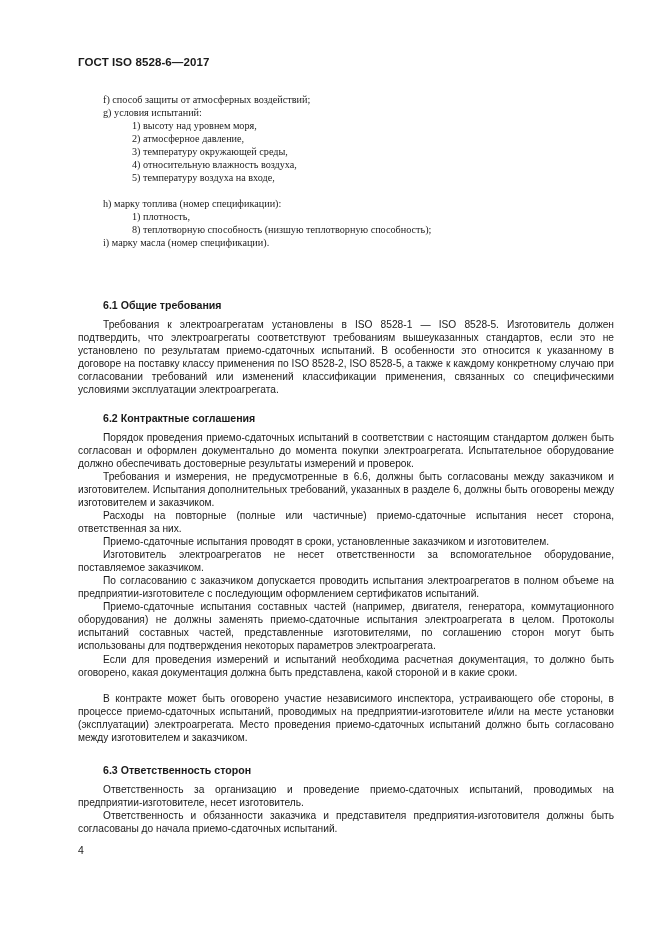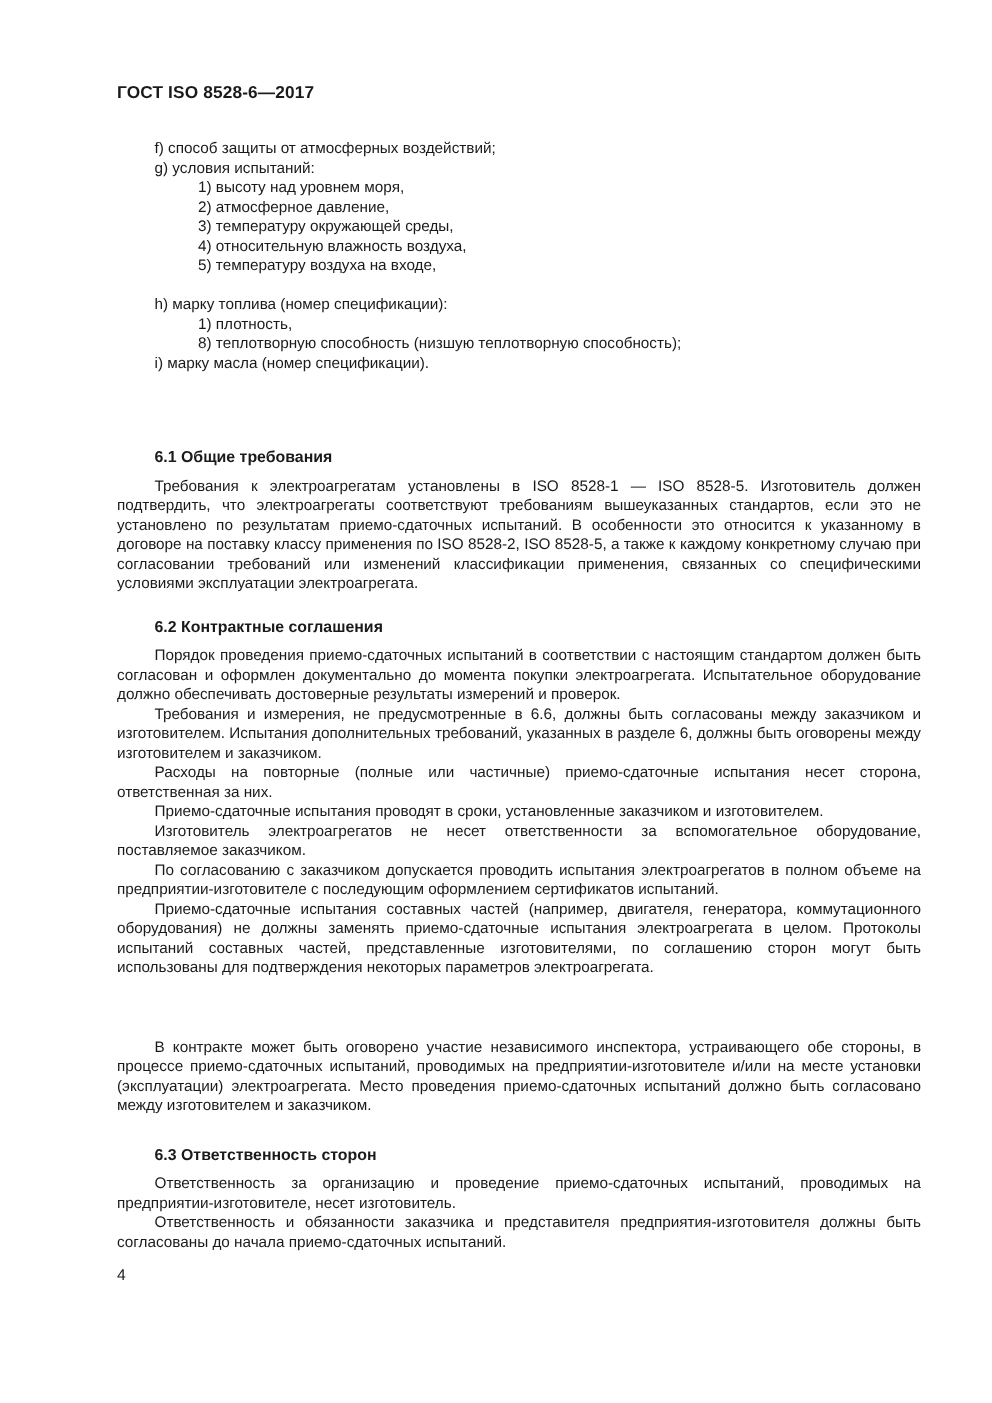--- a/index.html
+++ b/index.html
@@ -5,21 +5,21 @@
   html, body { margin: 0; padding: 0; background: #ffffff; }
   body {
     width: 661px; height: 935px; position: relative; overflow: hidden;
     font-family: "Liberation Sans", sans-serif; color: #1a1a1a;
   }
   .page { position: absolute; left: 0; top: 0; width: 661px; height: 935px; }
   .header {
     position: absolute; left: 78px; top: 56px;
     font-weight: bold; font-size: 11.5px; letter-spacing: 0.1px;
   }
-  .line { position: absolute; font-size: 10.2px; line-height: 13px; white-space: nowrap; }
+  .line { position: absolute; font-size: 10.2px; line-height: 13px; white-space: nowrap; font-family: Liberation Serif, serif; }
   .l1 { left: 103px; }
   .l2 { left: 132px; }
   .h1 { position: absolute; left: 103px; font-weight: bold; font-size: 13px; }
   .h2 { position: absolute; left: 103px; font-weight: bold; font-size: 10.6px; }
   .para {
     position: absolute; left: 78px; width: 536px;
     font-size: 10.2px; line-height: 13.1px; text-align: justify;
     text-indent: 25px; margin: 0;
   }
   .pagenum { position: absolute; left: 78px; top: 844px; font-size: 10.5px; }
@@ -47,20 +47,21 @@
   <p class="para" style="top:318px">Требования к электроагрегатам установлены в ISO 8528-1 — ISO 8528-5. Изготовитель должен подтвердить, что электроагрегаты соответствуют требованиям вышеуказанных стандартов, если это не установлено по результатам приемо-сдаточных испытаний. В особенности это относится к указанному в договоре на поставку классу применения по ISO 8528-2, ISO 8528-5, а также к каждому конкретному случаю при согласовании требований или изменений классификации применения, связанных со специфическими условиями эксплуатации электроагрегата.</p>
 
   <div class="h2" style="top:412px">6.2 Контрактные соглашения</div>
   <p class="para" style="top:431px">Порядок проведения приемо-сдаточных испытаний в соответствии с настоящим стандартом должен быть согласован и оформлен документально до момента покупки электроагрегата. Испытательное оборудование должно обеспечивать достоверные результаты измерений и проверок.</p>
   <p class="para" style="top:470px">Требования и измерения, не предусмотренные в 6.6, должны быть согласованы между заказчиком и изготовителем. Испытания дополнительных требований, указанных в разделе 6, должны быть оговорены между изготовителем и заказчиком.</p>
   <p class="para" style="top:509px">Расходы на повторные (полные или частичные) приемо-сдаточные испытания несет сторона, ответственная за них.</p>
   <p class="para" style="top:535px">Приемо-сдаточные испытания проводят в сроки, установленные заказчиком и изготовителем.</p>
   <p class="para" style="top:548px">Изготовитель электроагрегатов не несет ответственности за вспомогательное оборудование, поставляемое заказчиком.</p>
   <p class="para" style="top:574px">По согласованию с заказчиком допускается проводить испытания электроагрегатов в полном объеме на предприятии-изготовителе с последующим оформлением сертификатов испытаний.</p>
   <p class="para" style="top:600px">Приемо-сдаточные испытания составных частей (например, двигателя, генератора, коммутационного оборудования) не должны заменять приемо-сдаточные испытания электроагрегата в целом. Протоколы испытаний составных частей, представленные изготовителями, по соглашению сторон могут быть использованы для подтверждения некоторых параметров электроагрегата.</p>
+  <p class="para" style="top:653px">Если для проведения измерений и испытаний необходима расчетная документация, то должно быть оговорено, какая документация должна быть представлена, какой стороной и в какие сроки.</p>
   <p class="para" style="top:692px">В контракте может быть оговорено участие независимого инспектора, устраивающего обе стороны, в процессе приемо-сдаточных испытаний, проводимых на предприятии-изготовителе и/или на месте установки (эксплуатации) электроагрегата. Место проведения приемо-сдаточных испытаний должно быть согласовано между изготовителем и заказчиком.</p>
 
   <div class="h2" style="top:764px">6.3 Ответственность сторон</div>
   <p class="para" style="top:783px">Ответственность за организацию и проведение приемо-сдаточных испытаний, проводимых на предприятии-изготовителе, несет изготовитель.</p>
   <p class="para" style="top:809px">Ответственность и обязанности заказчика и представителя предприятия-изготовителя должны быть согласованы до начала приемо-сдаточных испытаний.</p>
 
   <div class="pagenum">4</div>
 </div>
 
 </body></html>

